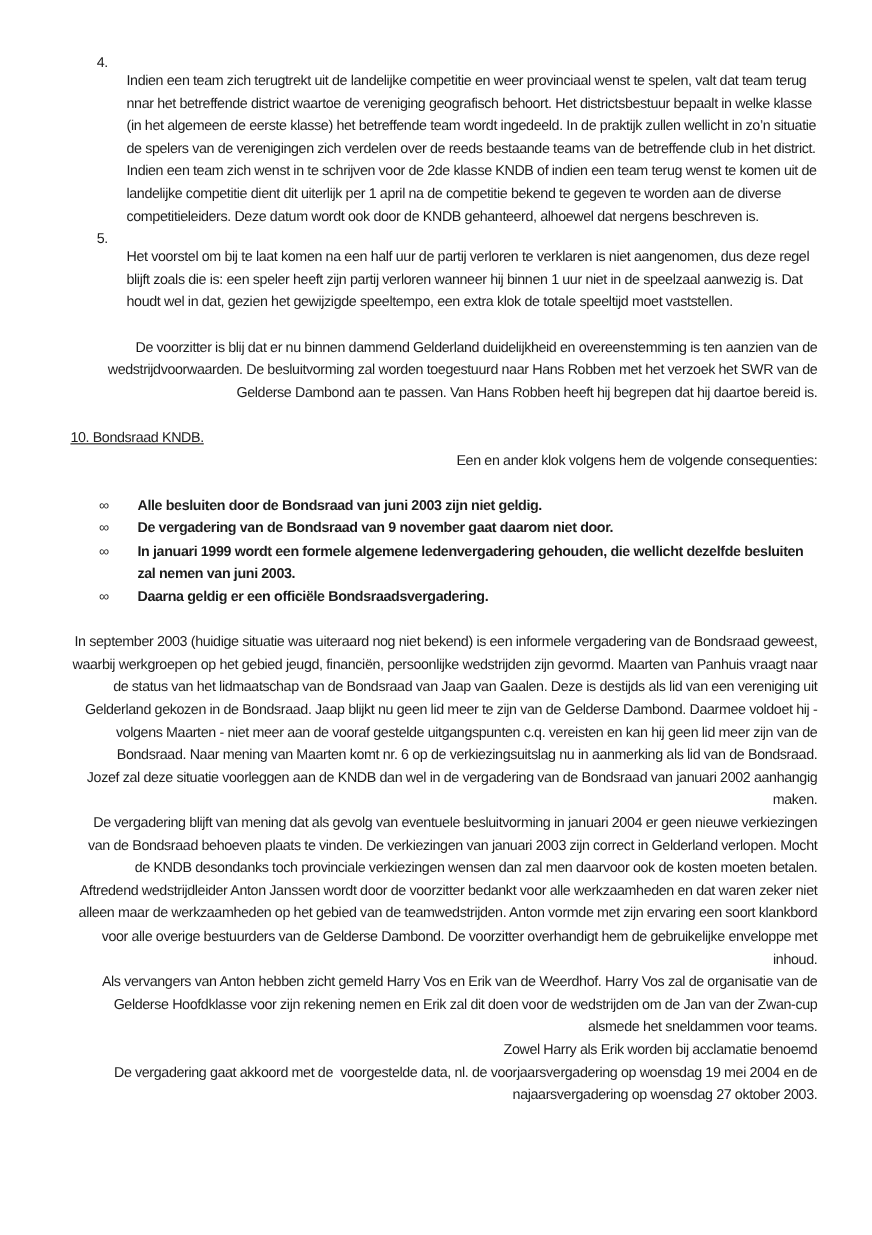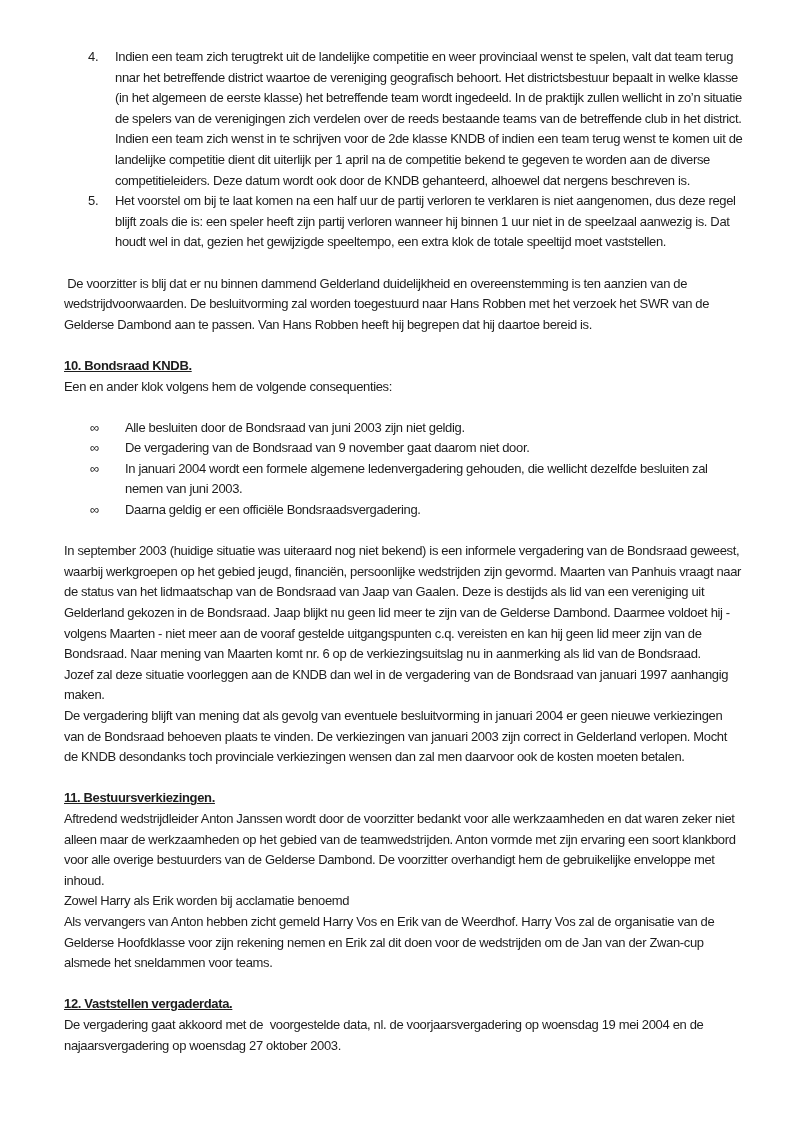--- a/index.html
+++ b/index.html
@@ -18,54 +18,57 @@
     font-family: "Liberation Sans", sans-serif;
     font-size: 13px;
     letter-spacing: -0.35px;
     line-height: 20.6px;
     color: #1d1d1d;
     overflow: hidden;
   }
   .page p {
     margin: 0;
     white-space: pre-wrap;
+    text-align: right;
   }
   .gap-top {
     margin-top: 20.6px !important;
   }
   h2.doc-heading {
     font-size: inherit;
     line-height: inherit;
-    font-weight: 700;
+    font-weight: 400;
     text-decoration: underline;
     margin: 0;
   }
   .nlist { margin: 0; }
   .nli {
     display: flex;
     margin-left: 24px;
   }
   .nli .num {
     flex: 0 0 27px;
   }
   .nli .litext {
     flex: 1;
     white-space: pre-wrap;
+    margin-top: 16px;
   }
   .blist { margin: 0; }
   .bli {
     display: flex;
     margin-left: 26px;
   }
   .bli .bullet {
     flex: 0 0 35px;
   }
   .bli .btext {
     flex: 1;
     white-space: pre-wrap;
+    font-weight: bold;
   }
 </style>
 </head>
 <body>
 
 <div class="page">
 
   <div class="nlist">
     <div class="nli">
       <span class="num">4.</span>
@@ -86,33 +89,31 @@
     <div class="bli">
       <span class="bullet">∞</span>
       <span class="btext">Alle besluiten door de Bondsraad van juni 2003 zijn niet geldig.</span>
     </div>
     <div class="bli">
       <span class="bullet">∞</span>
       <span class="btext">De vergadering van de Bondsraad van 9 november gaat daarom niet door.</span>
     </div>
     <div class="bli">
       <span class="bullet">∞</span>
-      <span class="btext">In januari 2004 wordt een formele algemene ledenvergadering gehouden, die wellicht dezelfde besluiten zal nemen van juni 2003.</span>
+      <span class="btext">In januari 1999 wordt een formele algemene ledenvergadering gehouden, die wellicht dezelfde besluiten zal nemen van juni 2003.</span>
     </div>
     <div class="bli">
       <span class="bullet">∞</span>
       <span class="btext">Daarna geldig er een officiële Bondsraadsvergadering.</span>
     </div>
   </div>
 
   <p class="gap-top">In september 2003 (huidige situatie was uiteraard nog niet bekend) is een informele vergadering van de Bondsraad geweest, waarbij werkgroepen op het gebied jeugd, financiën, persoonlijke wedstrijden zijn gevormd. Maarten van Panhuis vraagt naar de status van het lidmaatschap van de Bondsraad van Jaap van Gaalen. Deze is destijds als lid van een vereniging uit Gelderland gekozen in de Bondsraad. Jaap blijkt nu geen lid meer te zijn van de Gelderse Dambond. Daarmee voldoet hij - volgens Maarten - niet meer aan de vooraf gestelde uitgangspunten c.q. vereisten en kan hij geen lid meer zijn van de Bondsraad. Naar mening van Maarten komt nr. 6 op de verkiezingsuitslag nu in aanmerking als lid van de Bondsraad.</p>
-  <p>Jozef zal deze situatie voorleggen aan de KNDB dan wel in de vergadering van de Bondsraad van januari 1997 aanhangig maken.</p>
+  <p>Jozef zal deze situatie voorleggen aan de KNDB dan wel in de vergadering van de Bondsraad van januari 2002 aanhangig maken.</p>
   <p>De vergadering blijft van mening dat als gevolg van eventuele besluitvorming in januari 2004 er geen nieuwe verkiezingen van de Bondsraad behoeven plaats te vinden. De verkiezingen van januari 2003 zijn correct in Gelderland verlopen. Mocht de KNDB desondanks toch provinciale verkiezingen wensen dan zal men daarvoor ook de kosten moeten betalen.</p>
 
-  <h2 class="doc-heading gap-top">11. Bestuursverkiezingen.</h2>
   <p>Aftredend wedstrijdleider Anton Janssen wordt door de voorzitter bedankt voor alle werkzaamheden en dat waren zeker niet alleen maar de werkzaamheden op het gebied van de teamwedstrijden. Anton vormde met zijn ervaring een soort klankbord voor alle overige bestuurders van de Gelderse Dambond. De voorzitter overhandigt hem de gebruikelijke enveloppe met inhoud.</p>
+  <p>Als vervangers van Anton hebben zicht gemeld Harry Vos en Erik van de Weerdhof. Harry Vos zal de organisatie van de Gelderse Hoofdklasse voor zijn rekening nemen en Erik zal dit doen voor de wedstrijden om de Jan van der Zwan-cup alsmede het sneldammen voor teams.</p>
   <p>Zowel Harry als Erik worden bij acclamatie benoemd</p>
-  <p>Als vervangers van Anton hebben zicht gemeld Harry Vos en Erik van de Weerdhof. Harry Vos zal de organisatie van de Gelderse Hoofdklasse voor zijn rekening nemen en Erik zal dit doen voor de wedstrijden om de Jan van der Zwan-cup alsmede het sneldammen voor teams.</p>
 
-  <h2 class="doc-heading gap-top">12. Vaststellen vergaderdata.</h2>
   <p>De vergadering gaat akkoord met de  voorgestelde data, nl. de voorjaarsvergadering op woensdag 19 mei 2004 en de najaarsvergadering op woensdag 27 oktober 2003.</p>
 
 </div>
 
 </body></html>

